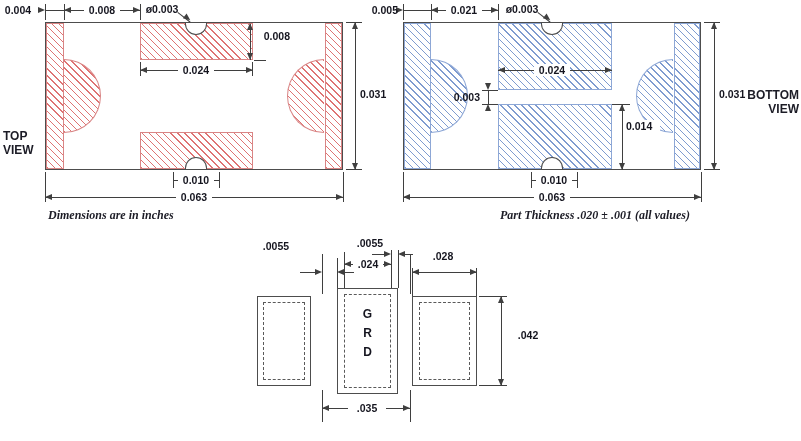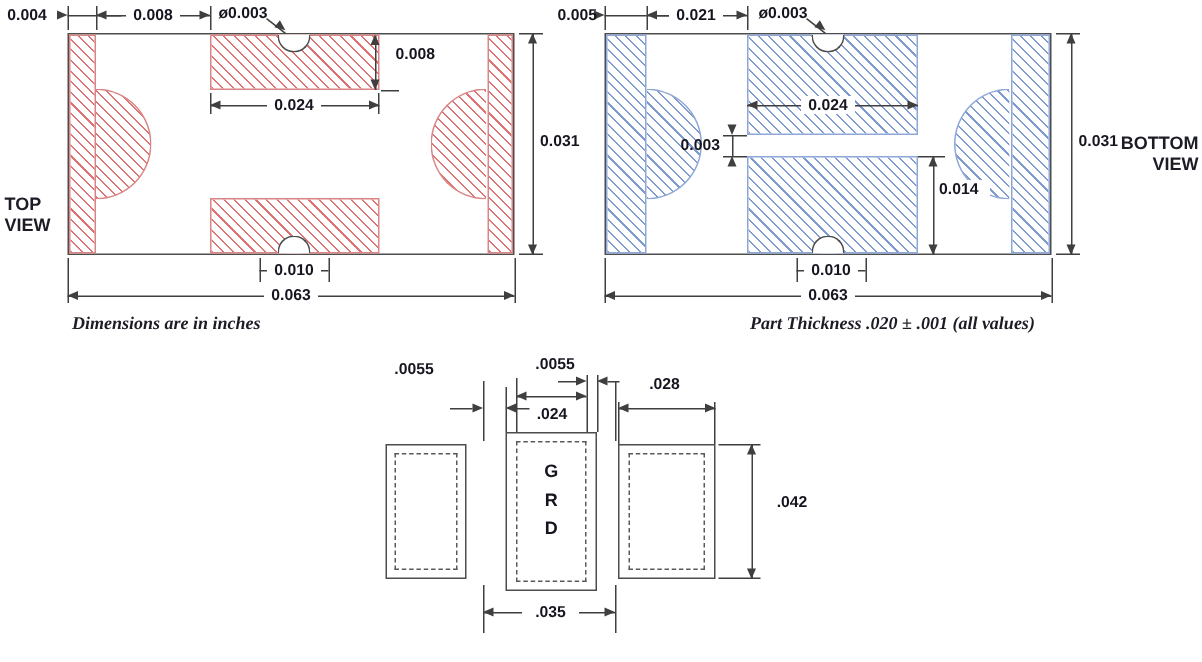--- a/index.html
+++ b/index.html
@@ -203,21 +203,21 @@
 
     <span class="dl" style="left:350px;top:237px;width:40px;">.0055</span>
     <i class="hl" style="left:372px;top:254px;width:12px;"></i>
     <i class="aR" style="left:384px;top:251px;"></i>
     <i class="aL" style="left:398px;top:251px;"></i>
     <i class="hl" style="left:405px;top:254px;width:8px;"></i>
 
     <i class="hl" style="left:344px;top:264px;width:47px;"></i>
     <i class="aL" style="left:344px;top:261px;"></i>
     <i class="aR" style="left:384px;top:261px;"></i>
-    <span class="dl wbg" style="left:353px;top:258px;width:30px;margin-top:12px;">.024</span>
+    <span class="dl wbg" style="left:353px;top:258px;width:30px;">.024</span>
 
     <span class="dl" style="left:424px;top:250px;width:38px;">.028</span>
     <i class="vl" style="left:412px;top:268px;height:28px;"></i>
     <i class="vl" style="left:476px;top:268px;height:28px;"></i>
     <i class="hl" style="left:412px;top:272px;width:65px;"></i>
     <i class="aL" style="left:412px;top:269px;"></i>
     <i class="aR" style="left:470px;top:269px;"></i>
 
     <i class="hl" style="left:479px;top:296px;width:28px;"></i>
     <i class="hl" style="left:479px;top:385px;width:28px;"></i>

